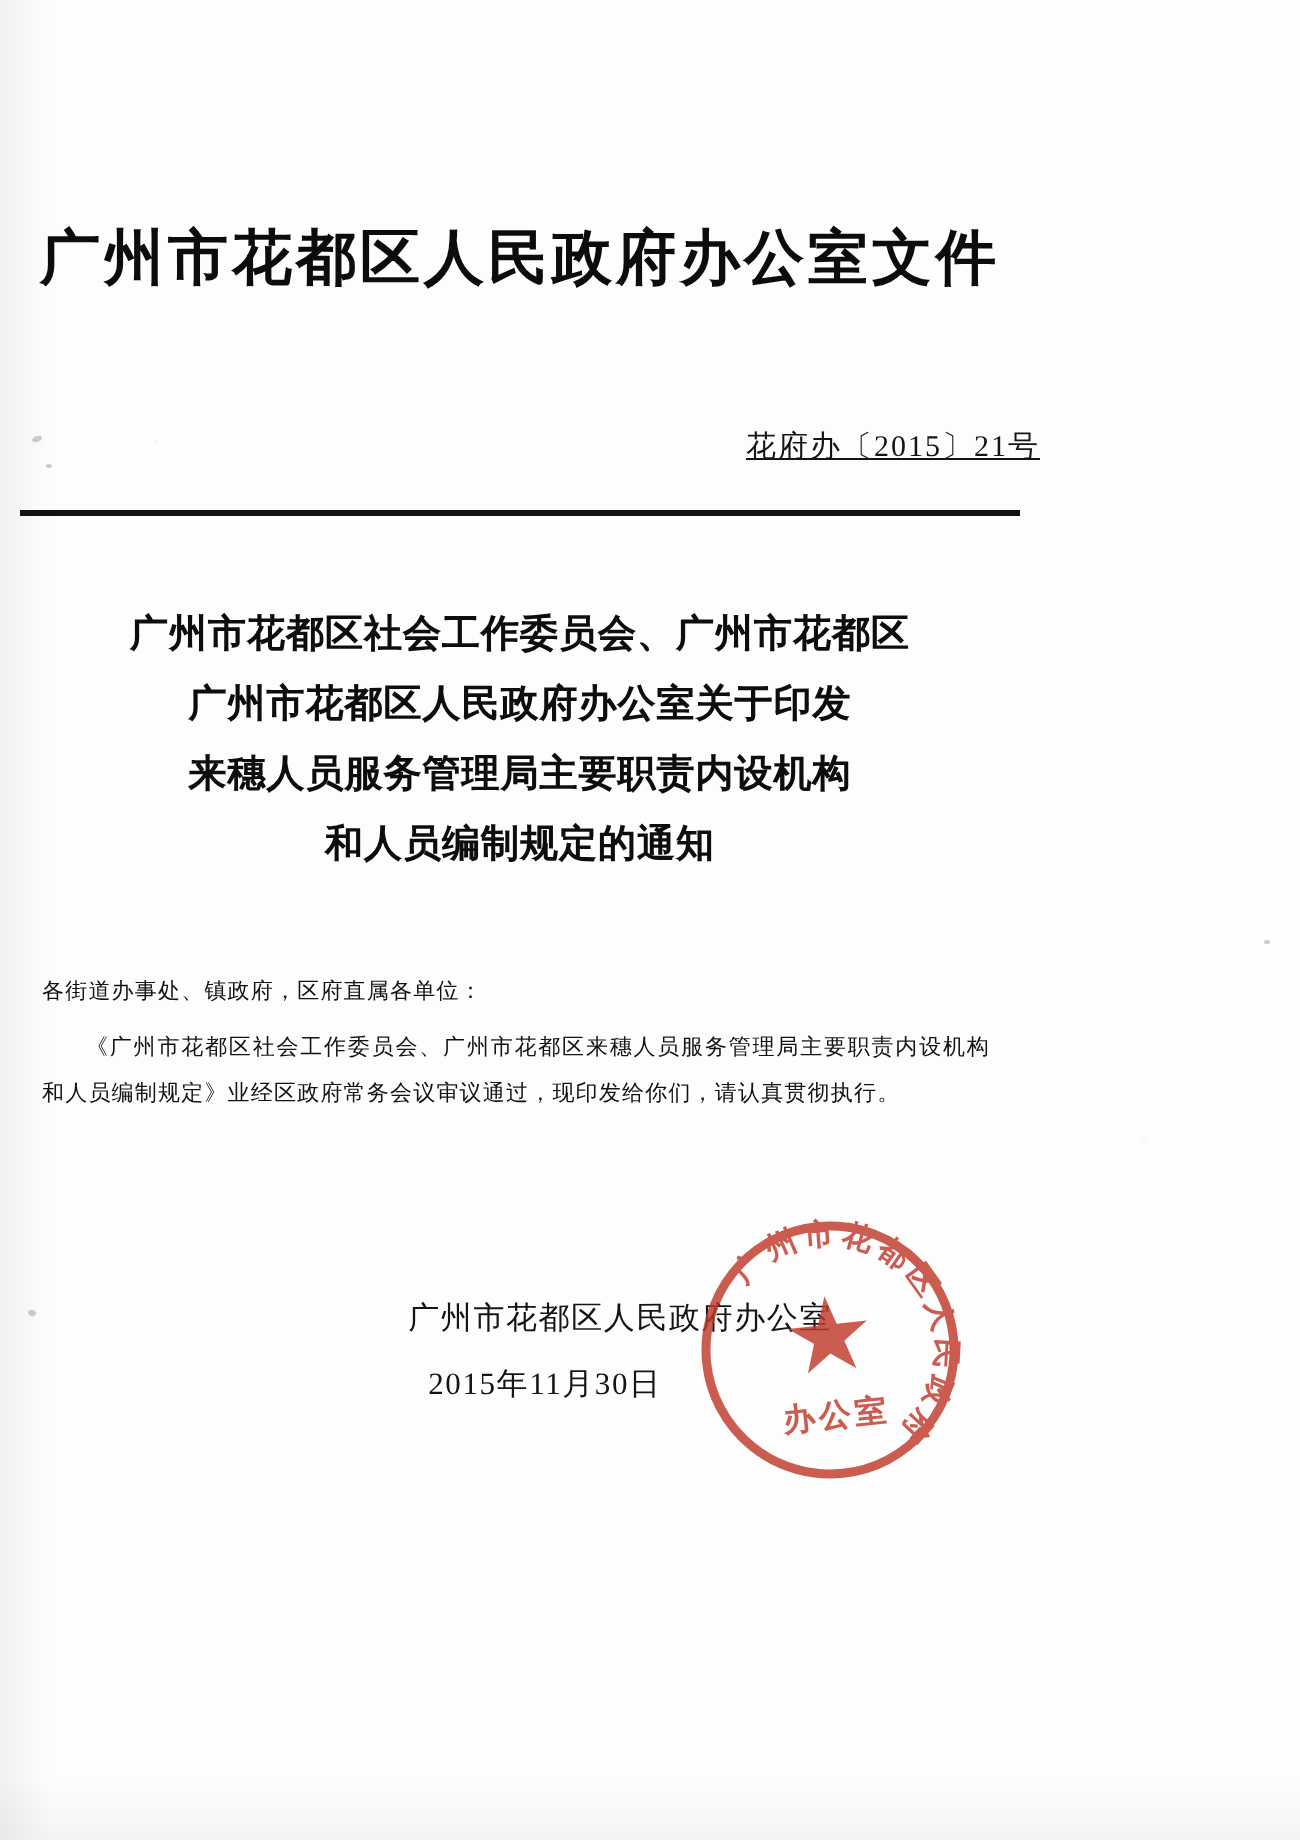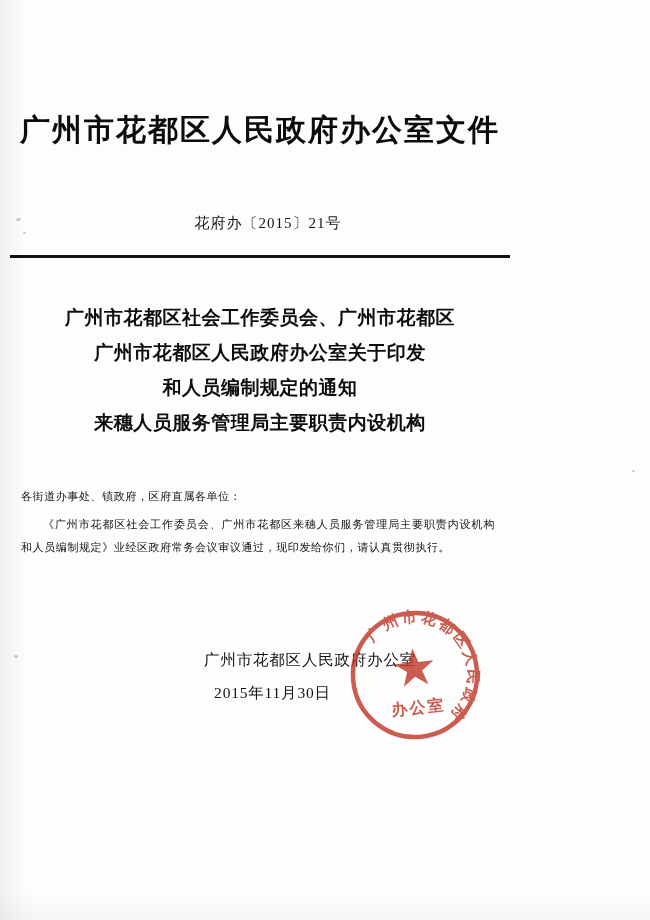--- a/index.html
+++ b/index.html
@@ -53,24 +53,25 @@
     font-weight: bold;
     letter-spacing: 2px;
     font-family: "Liberation Serif", "DejaVu Serif", serif;
     color: #0c0c0c;
     line-height: 1.2;
   }
 
   .doc-number {
     margin: 0;
     padding: 66px 0 0 16px;
-    text-align: center;
+    text-align: right;
     font-size: 15px;
     letter-spacing: 1px;
     color: #141414;
+    text-decoration: underline;
   }
 
   .rule {
     margin: 22px auto 0 auto;
     width: 500px;
     height: 3px;
     background: #111111;
   }
 
   .subject {
@@ -164,22 +165,22 @@
 
     <h1 class="doc-title">广州市花都区人民政府办公室文件</h1>
 
     <p class="doc-number">花府办〔2015〕21号</p>
 
     <div class="rule"></div>
 
     <div class="subject">
       <span class="subject-line">广州市花都区社会工作委员会、广州市花都区</span>
       <span class="subject-line">广州市花都区人民政府办公室关于印发</span>
+      <span class="subject-line">来穗人员服务管理局主要职责内设机构</span>
       <span class="subject-line">和人员编制规定的通知</span>
-      <span class="subject-line">来穗人员服务管理局主要职责内设机构</span>
     </div>
 
     <div class="body-block">
       <p class="salutation">各街道办事处、镇政府，区府直属各单位：</p>
       <p class="para">《广州市花都区社会工作委员会、广州市花都区来穗人员服务管理局主要职责内设机构和人员编制规定》业经区政府常务会议审议通过，现印发给你们，请认真贯彻执行。</p>
     </div>
 
     <div class="signature">
       <div>广州市花都区人民政府办公室</div>
       <div class="sig-date">2015年11月30日</div>

